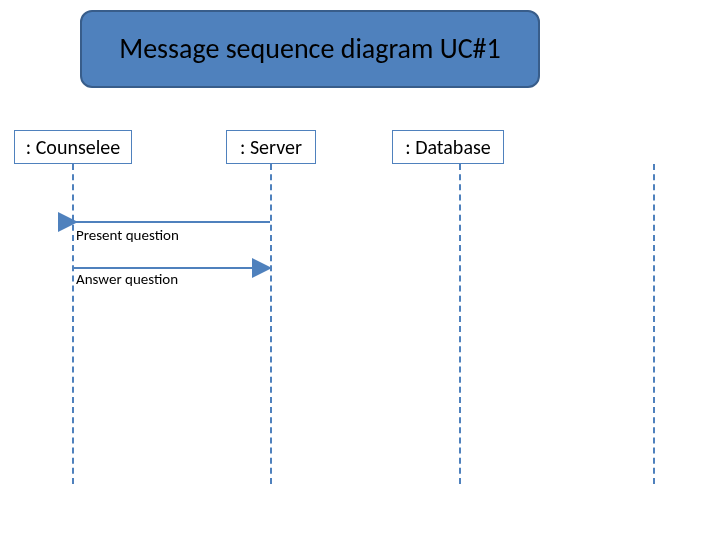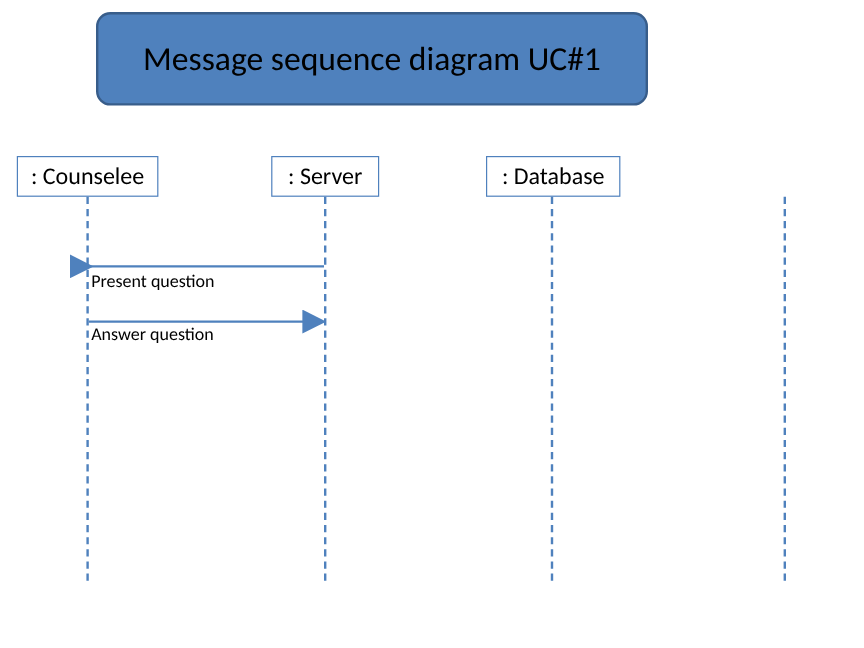--- a/index.html
+++ b/index.html
@@ -78,21 +78,21 @@
   <div class="title-box">
     <span>Message sequence diagram UC#1</span>
   </div>
 
   <div class="participant" style="left:14px; width:118px;">
     <span>: Counselee</span>
   </div>
   <div class="participant" style="left:226px; width:90px;text-align:right;">
     <span>: Server</span>
   </div>
-  <div class="participant" style="left:405px; width:112px;">
+  <div class="participant" style="left:392px; width:112px;">
     <span>: Database</span>
   </div>
 
   <div class="lifeline" style="left:72px;"></div>
   <div class="lifeline" style="left:270px;"></div>
   <div class="lifeline" style="left:459px;"></div>
   <div class="lifeline" style="left:653px;"></div>
 
   <svg class="arrows" viewBox="0 0 720 540">
     <defs>

